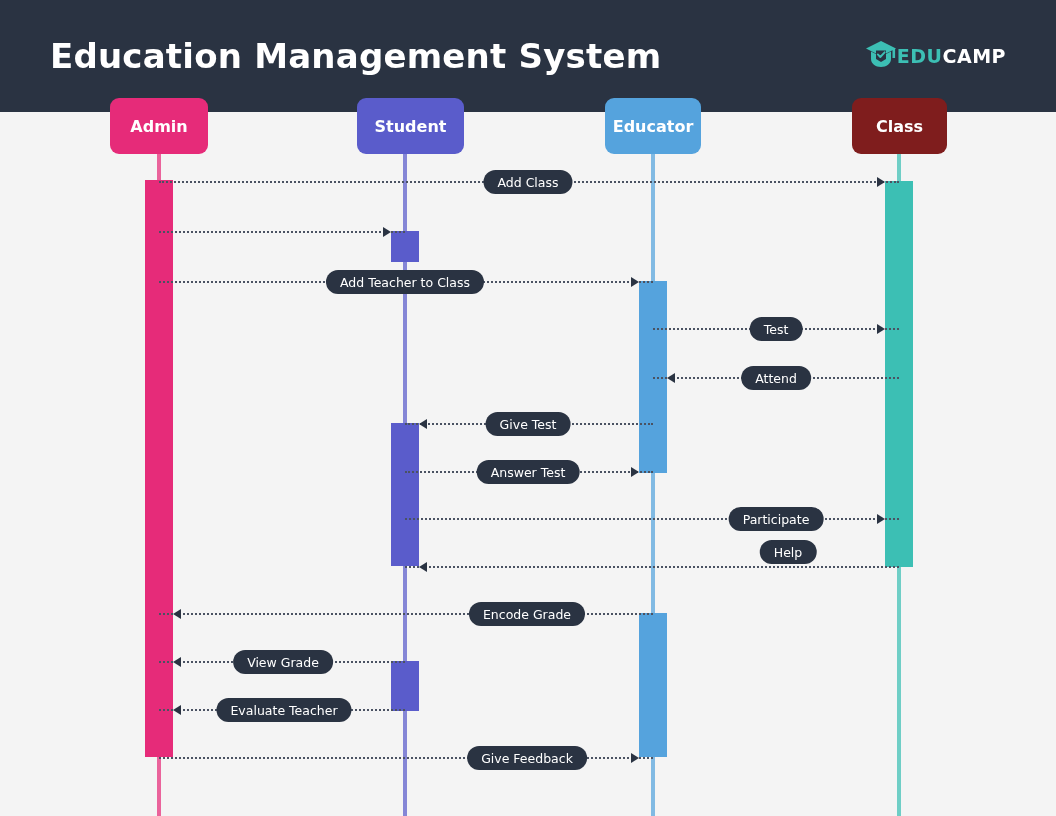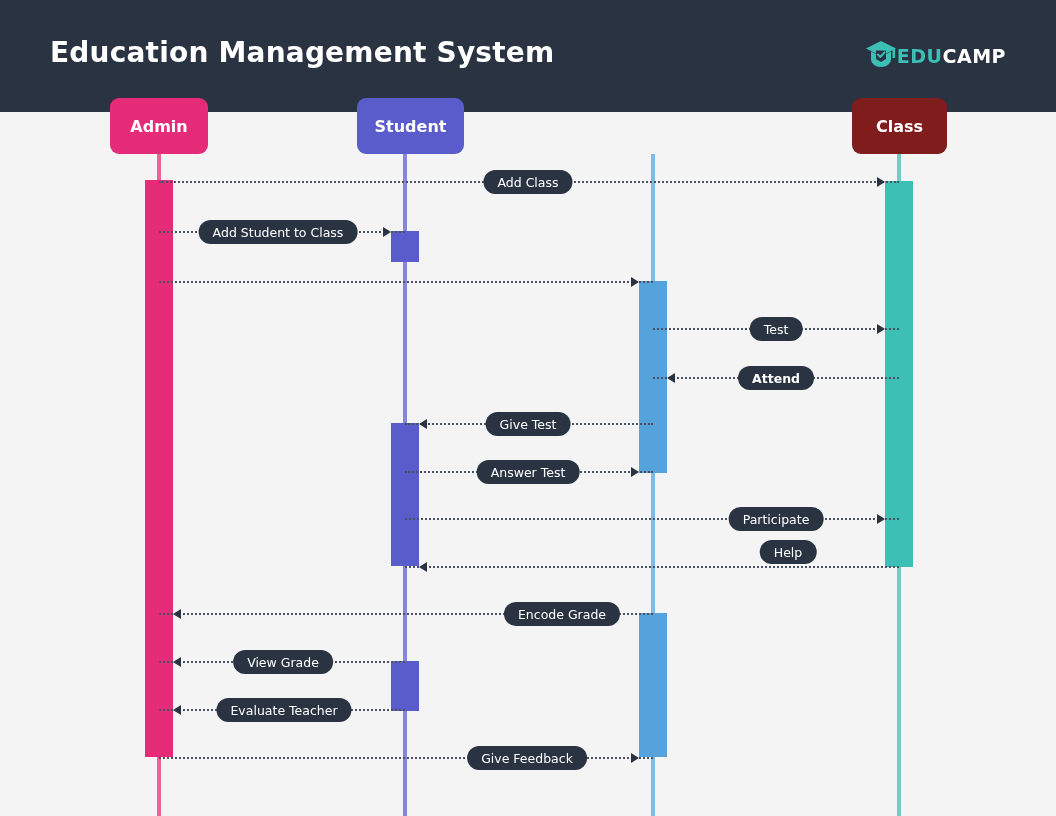--- a/index.html
+++ b/index.html
@@ -21,21 +21,21 @@
     left: 0; top: 0;
     width: 1056px;
     height: 112px;
     background: #2a3342;
     z-index: 1;
   }
   #page-title {
     position: absolute;
     left: 50px;
     top: 36px;
-    font-size: 28px;
+    font-size: 34px;
     font-weight: bold;
     color: #ffffff;
     letter-spacing: 0.2px;
     white-space: nowrap;
   }
   #brand {
     position: absolute;
     right: 50px;
     top: 40px;
     height: 32px;
@@ -162,49 +162,50 @@
     <div class="activation" style="left: 391px; top: 423px; height: 143px; background: rgb(90, 92, 203);"></div>
     <div class="activation" style="left: 391px; top: 661px; height: 50px; background: rgb(90, 92, 203);"></div>
     <div class="activation" style="left: 639px; top: 281px; height: 192px; background: rgb(85, 163, 221);"></div>
     <div class="activation" style="left: 639px; top: 613px; height: 144px; background: rgb(85, 163, 221);"></div>
     <div class="activation" style="left: 885px; top: 181px; height: 386px; background: rgb(60, 191, 180);"></div>
     <div class="msg-line" style="left: 159px; width: 740px; top: 181px;"></div>
     <div class="arrow right" style="top: 177px; left: 877px;"></div>
     <div class="msg-pill" style="left: 528px; top: 170px;">Add Class</div>
     <div class="msg-line" style="left: 159px; width: 246px; top: 231px;"></div>
     <div class="arrow right" style="top: 227px; left: 383px;"></div>
-    <div class="msg-pill" style="left: 278px; top: 220px;">Add Student to Class</div>
     <div class="msg-line" style="left: 159px; width: 494px; top: 281px;"></div>
     <div class="arrow right" style="top: 277px; left: 631px;"></div>
+    <div class="msg-pill" style="left: 405px; top: 270px;">Add Teacher to Class</div>
     <div class="msg-line" style="left: 653px; width: 246px; top: 328px;"></div>
     <div class="arrow right" style="top: 324px; left: 877px;"></div>
     <div class="msg-pill" style="left: 776px; top: 317px;">Test</div>
     <div class="msg-line" style="left: 653px; width: 246px; top: 377px;"></div>
     <div class="arrow left" style="top: 373px; left: 667px;"></div>
-    <div class="msg-pill" style="left: 776px; top: 366px; font-weight: bold;">Attend</div>
+    <div class="msg-pill" style="left: 776px; top: 366px;">Attend</div>
     <div class="msg-line" style="left: 405px; width: 248px; top: 423px;"></div>
     <div class="arrow left" style="top: 419px; left: 419px;"></div>
     <div class="msg-pill" style="left: 528px; top: 412px;">Give Test</div>
     <div class="msg-line" style="left: 405px; width: 248px; top: 471px;"></div>
     <div class="arrow right" style="top: 467px; left: 631px;"></div>
     <div class="msg-pill" style="left: 528px; top: 460px;">Answer Test</div>
     <div class="msg-line" style="left: 405px; width: 494px; top: 518px;"></div>
     <div class="arrow right" style="top: 514px; left: 877px;"></div>
     <div class="msg-pill" style="left: 776px; top: 507px;">Participate</div>
     <div class="msg-line" style="left: 405px; width: 494px; top: 566px;"></div>
     <div class="arrow left" style="top: 562px; left: 419px;"></div>
     <div class="msg-pill" style="left: 776px; top: 540px; margin-left: 12px;">Help</div>
     <div class="msg-line" style="left: 159px; width: 494px; top: 613px;"></div>
     <div class="arrow left" style="top: 609px; left: 173px;"></div>
-    <div class="msg-pill" style="left: 527px; top: 602px; margin-left: 35px;">Encode Grade</div>
+    <div class="msg-pill" style="left: 527px; top: 602px;">Encode Grade</div>
     <div class="msg-line" style="left: 159px; width: 246px; top: 661px;"></div>
     <div class="arrow left" style="top: 657px; left: 173px;"></div>
     <div class="msg-pill" style="left: 283px; top: 650px;">View Grade</div>
     <div class="msg-line" style="left: 159px; width: 246px; top: 709px;"></div>
     <div class="arrow left" style="top: 705px; left: 173px;"></div>
     <div class="msg-pill" style="left: 284px; top: 698px;">Evaluate Teacher</div>
     <div class="msg-line" style="left: 159px; width: 494px; top: 757px;"></div>
     <div class="arrow right" style="top: 753px; left: 631px;"></div>
     <div class="msg-pill" style="left: 527px; top: 746px;">Give Feedback</div>
     <div class="actor-box" style="left: 110px; width: 98px; top: 98px; background: rgb(230, 43, 121);">Admin</div>
     <div class="actor-box" style="left: 357px; width: 107px; top: 98px; background: rgb(90, 92, 203);">Student</div>
+    <div class="actor-box" style="left: 605px; width: 96px; top: 98px; background: rgb(85, 163, 221);">Educator</div>
     <div class="actor-box" style="left: 852px; width: 95px; top: 98px; background: #7f1d1d;">Class</div>
   </div>
 
 </body></html>

